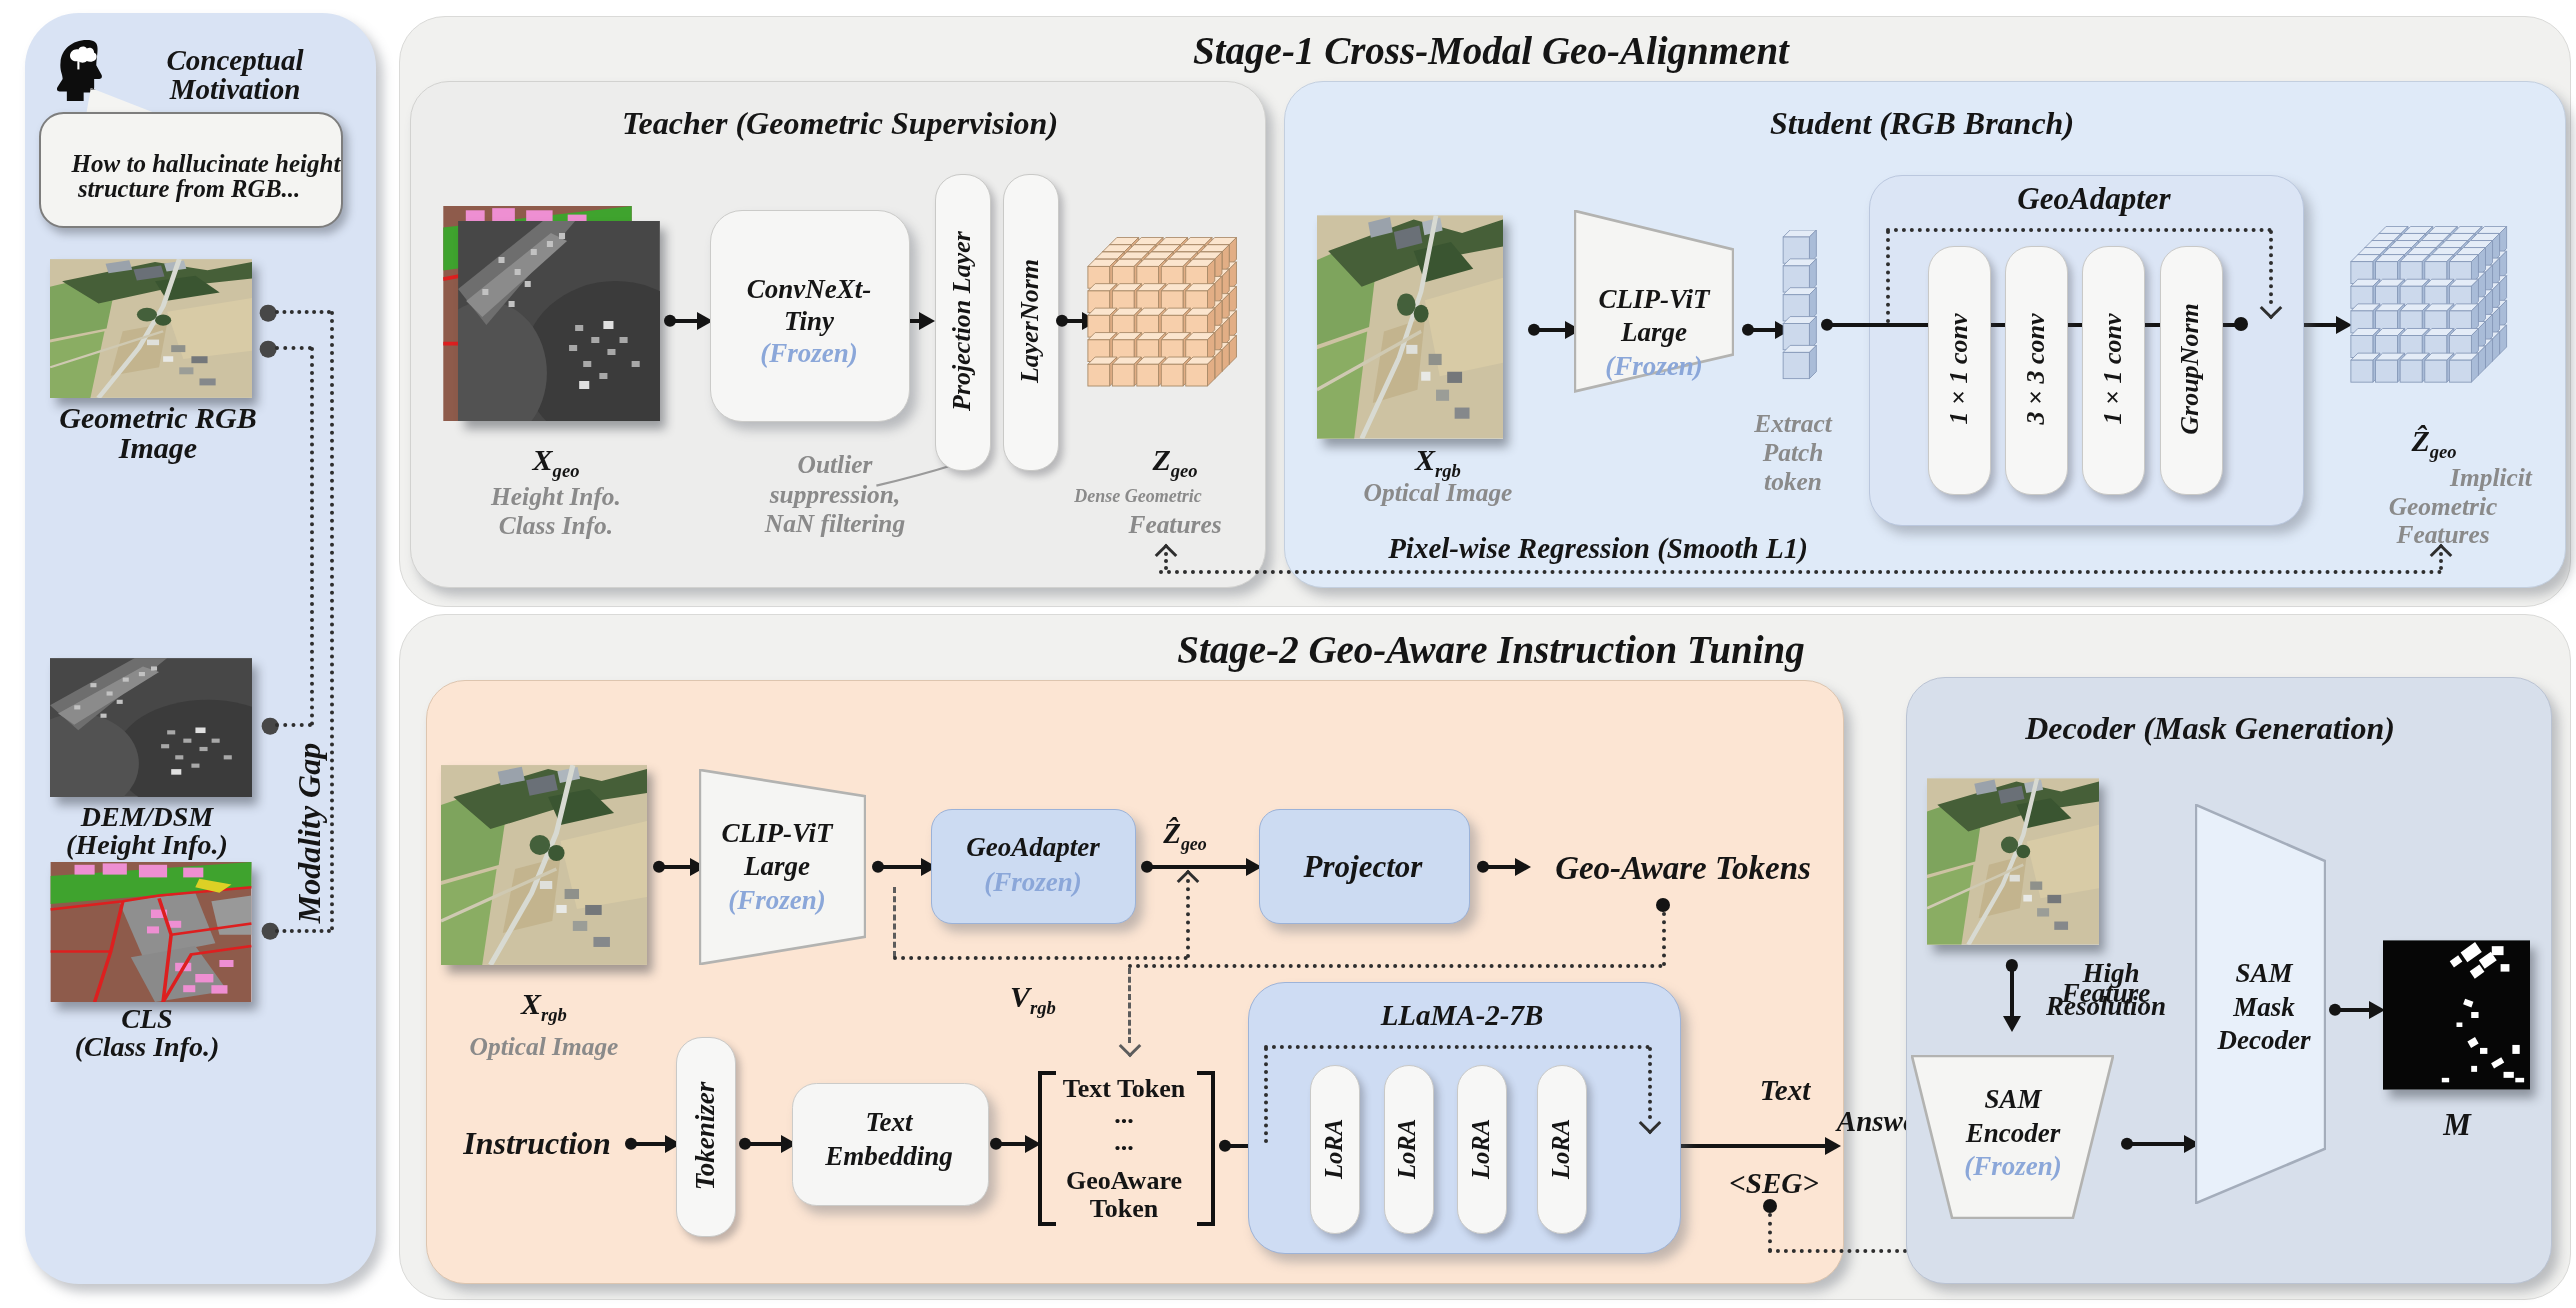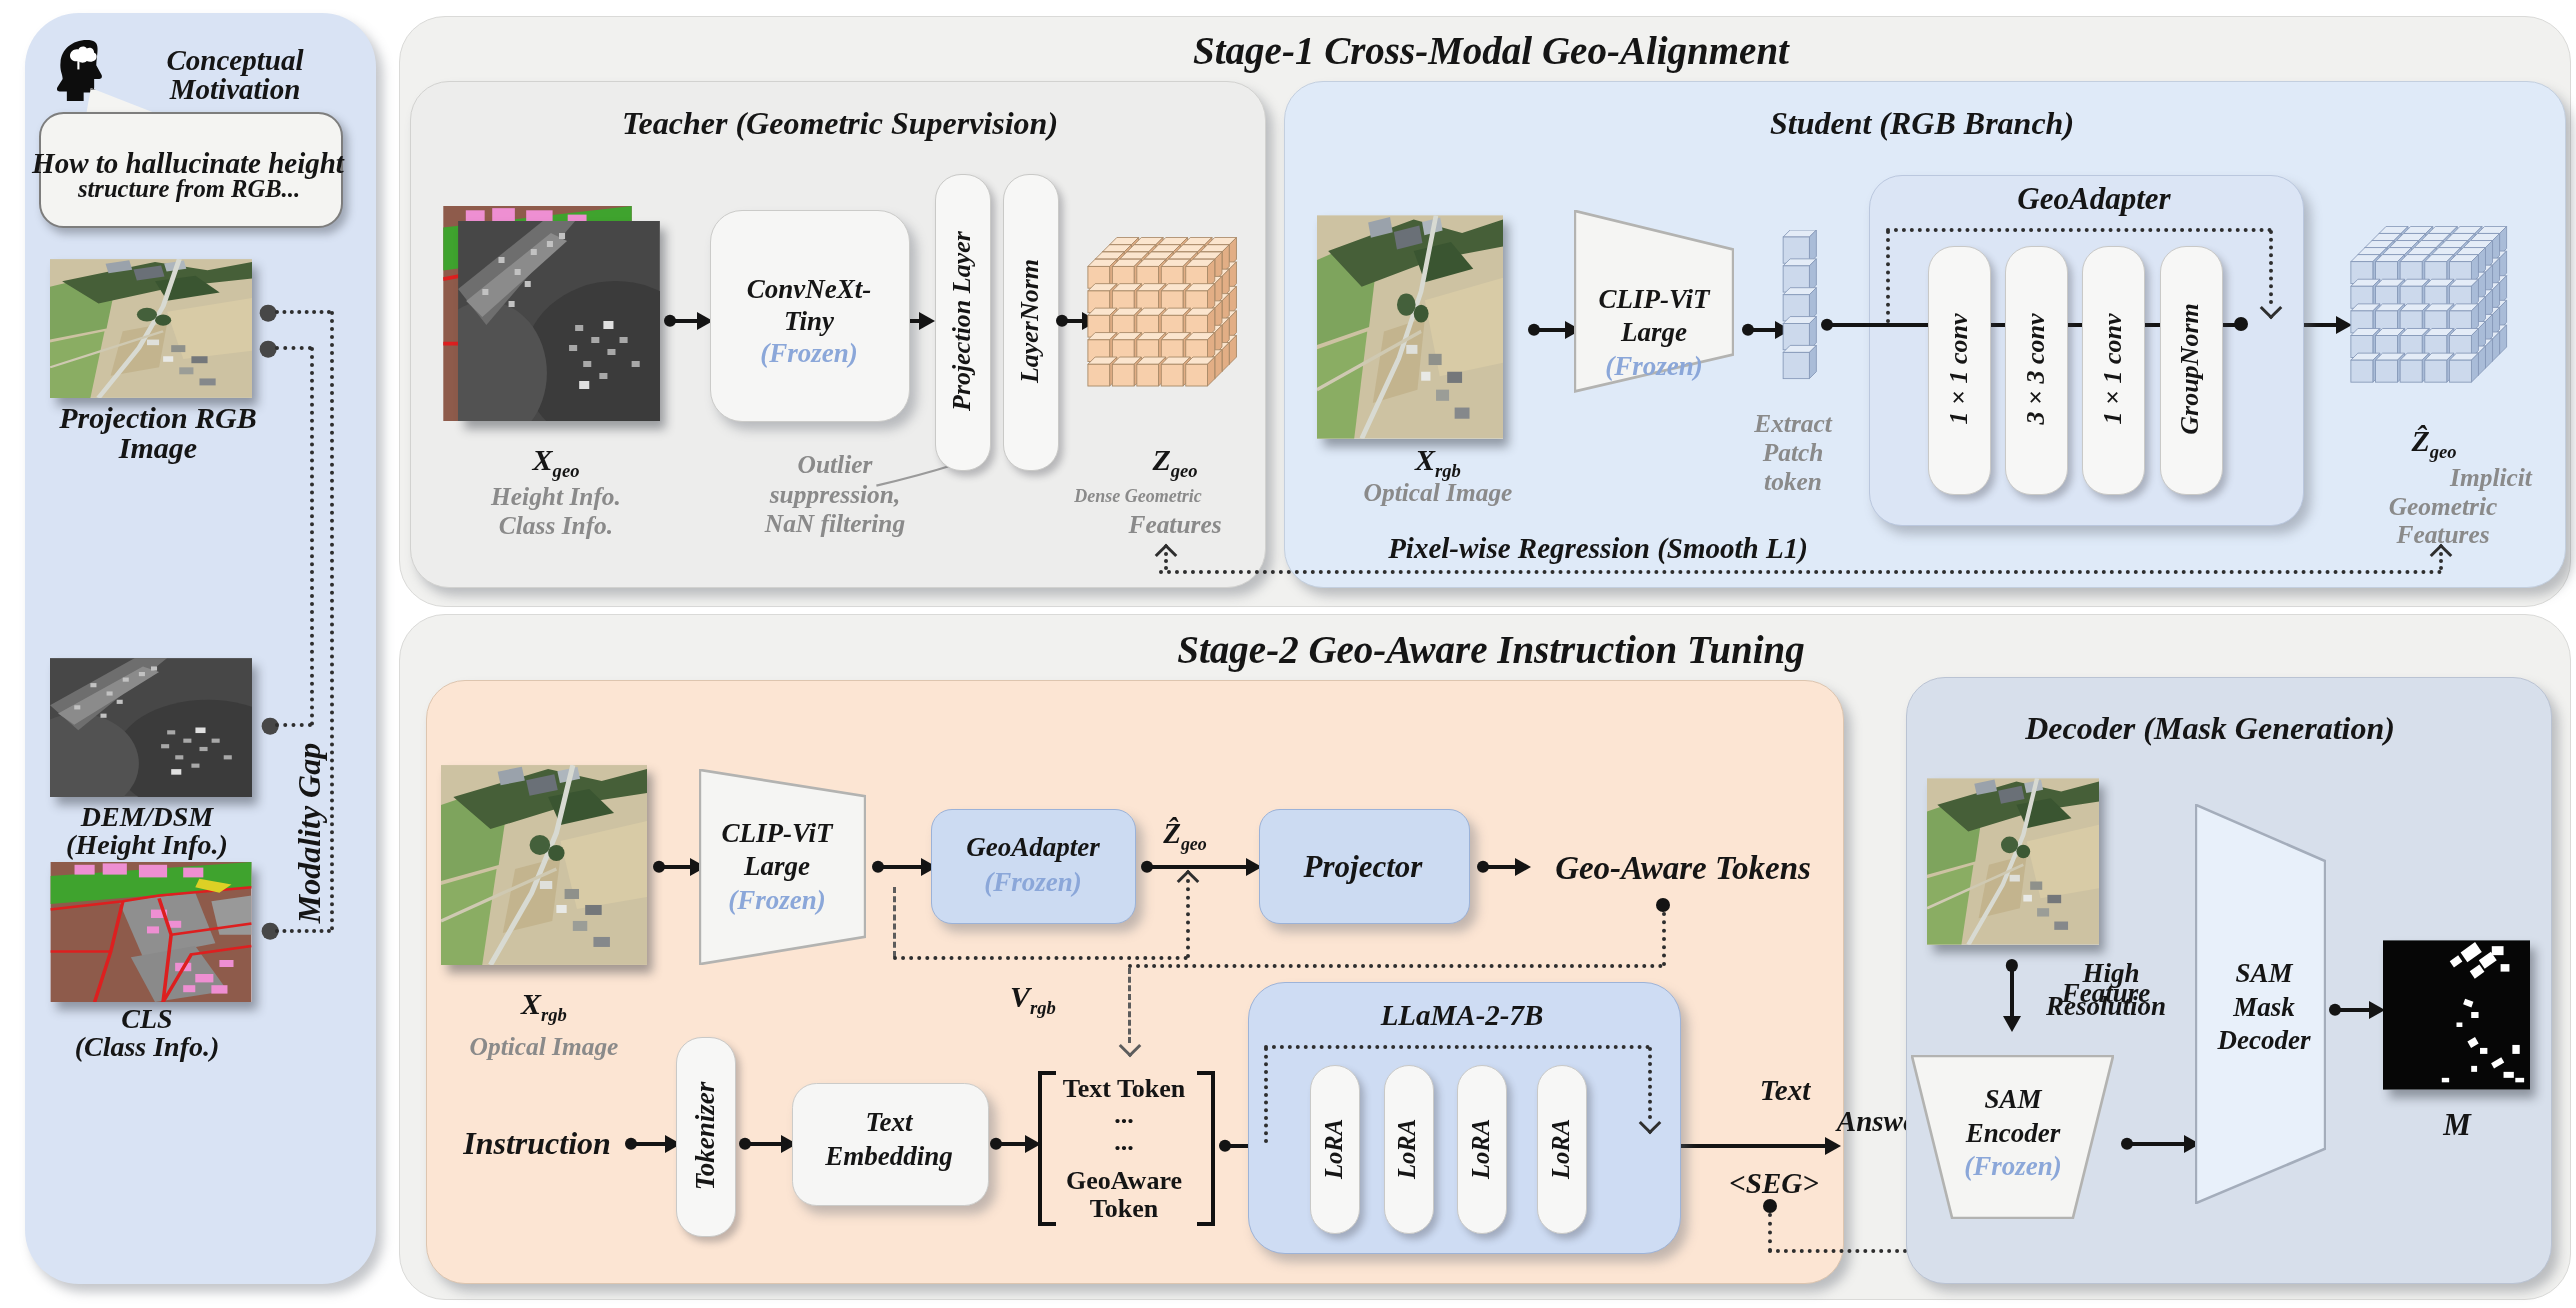--- a/index.html
+++ b/index.html
@@ -162,27 +162,27 @@
     <path d="M36 2C22 2 12 11 11 23c-1 8 2 12 2 16l-5 8c-1 2 0 4 2 4h7v9h16v-8h5c3 0 5-2 5-5v-8h5c2 0 3-2 2-4l-5-9C46 11 50 2 36 2z" fill="#0d0d0d"></path>
     <path d="M20 17c0-4 4-7 8-6 1-3 6-4 8-1 3-2 7 0 7 4 3 1 3 5 1 7-2 2-6 2-8 1-2 2-6 2-8 0-4 1-8-1-8-5z" fill="#ffffff"></path>
     <path d="M28 22v8" stroke="#ffffff" stroke-width="2"></path>
   </svg>
   <div class="t" style="left:235px;top:60px;font-size:29px;">Conceptual</div>
   <div class="t" style="left:235px;top:89px;font-size:29px;">Motivation</div>
 
   <div class="abs" style="left:84px;top:88px;width:81px;height:35px;background:#f4f4f2;border:2.6px solid #7d7d7d;
               clip-path:polygon(8% 0,100% 78%,0 100%);"></div>
   <div class="box" style="left:39px;top:112px;width:300px;height:112px;background:#f4f4f2;border:2.6px solid #7d7d7d;border-radius:24.6px;box-shadow:4.4px 5.3px 8px rgba(70,75,85,.4);"></div>
-  <div class="t" style="left:188px;top:163px;font-size:29px;text-align:right;">How to hallucinate height</div>
+  <div class="t" style="left:206px;top:163px;font-size:25px;text-align:right;">How to hallucinate height</div>
   <div class="t" style="left:189px;top:189px;font-size:24.6px;">structure from RGB...</div>
 
   <svg class="photo" style="left:50px;top:259px;width:202px;height:139px" viewBox="0 0 230 158" width="202" height="139">
       <use href="#sym-sat"></use>
     </svg>
-  <div class="t" style="left:158px;top:418px;font-size:30px;">Projection RGB</div>
+  <div class="t" style="left:158px;top:418px;font-size:30px;">Geometric RGB</div>
   <div class="t" style="left:158px;top:448px;font-size:30px;">Image</div>
 
   <svg class="photo" style="left:50px;top:658px;width:202px;height:139px" viewBox="0 0 230 158" width="202" height="139">
       <use href="#sym-dem"></use>
     </svg>
   <div class="t" style="left:147px;top:817px;font-size:28px;">DEM/DSM</div>
   <div class="t" style="left:147px;top:845px;font-size:28px;">(Height Info.)</div>
 
   <svg class="photo" style="left:50px;top:862px;width:202px;height:140px" viewBox="0 0 230 160" width="202" height="140">
       <use href="#sym-cls"></use>

